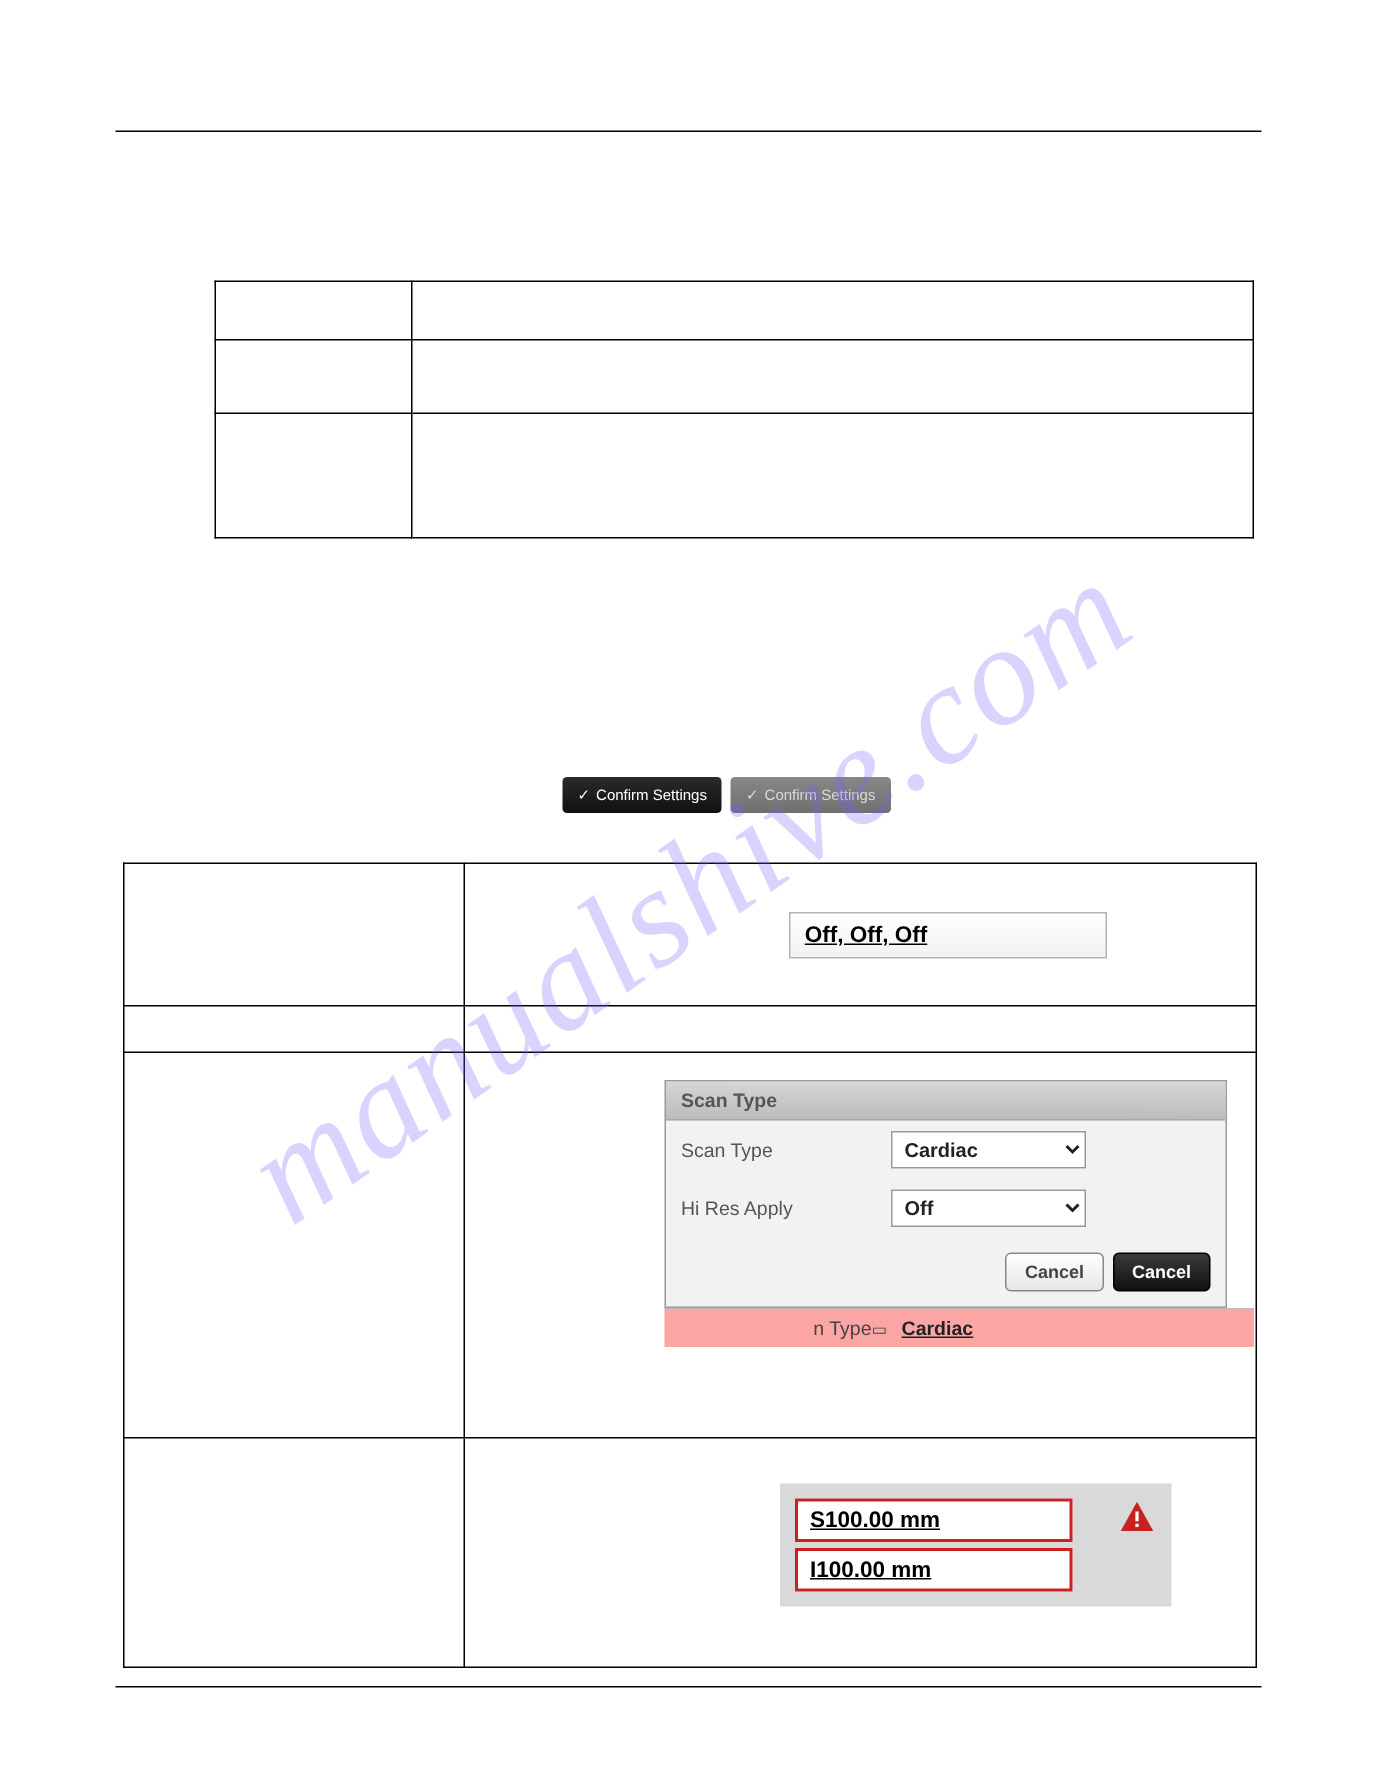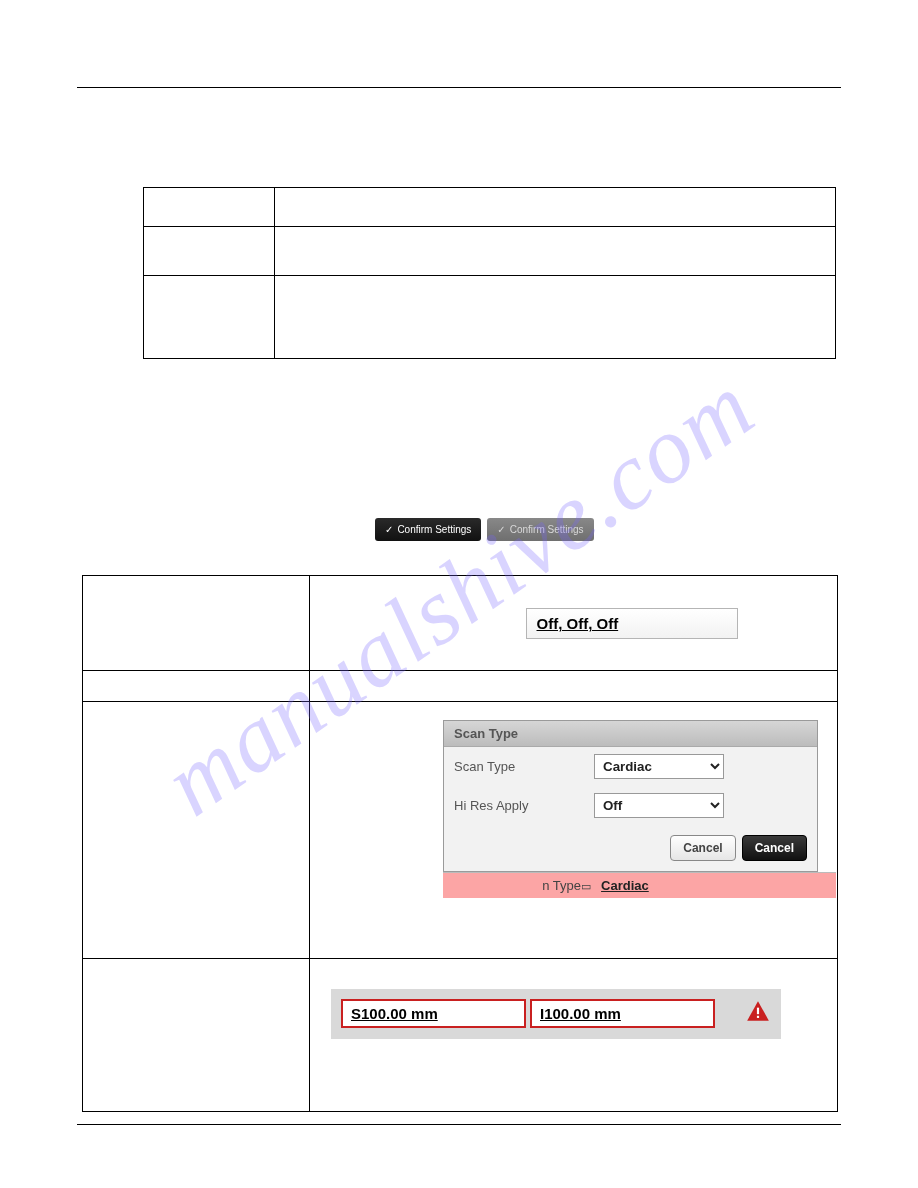--- a/index.html
+++ b/index.html
@@ -21,21 +21,21 @@
   .dlg .row{display:flex;align-items:center;padding:7px 10px}
   .dlg .row .lbl{flex:0 0 140px;color:#555}
   .dlg select{width:130px;padding:3px 4px;border:1px solid #999;background:#fff;font-weight:bold;color:#222}
   .dlg .btns{display:flex;justify-content:flex-end;gap:6px;padding:10px}
   .actionbtn{border:1px solid #888;border-radius:4px;padding:5px 12px;font-weight:bold;font-size:12px}
   .actionbtn.cancel{background:linear-gradient(#fefefe,#e6e6e6);color:#444}
   .actionbtn.apply{background:linear-gradient(#3a3a3a,#111);color:#fff;border-color:#000}
   .strip{background:#fca5a5;padding:5px 10px;font-size:13px;color:#444;display:flex;justify-content:center;border-top:1px solid #bbb}
   .strip .v{font-weight:bold;text-decoration:underline;color:#222}
   .redpanel{background:#d9d9d9;padding:10px;display:flex;align-items:flex-start;gap:30px}
-  .redboxes{display:flex;gap:4px}
+  .redboxes{display:flex;flex-direction:column;gap:4px}
   .redbox{border:2.5px solid #c92020;background:#fff;padding:4px 8px;font-weight:bold;width:165px;font-size:15px;text-decoration:underline}
   .bottomhr{border-top:1.5px solid #000;position:absolute;left:77px;right:77px;bottom:63px}
 </style>
 </head>
 <body>
 
 <div class="page">
   <div class="hr" style="position:absolute;left:77px;right:77px;top:87px"></div>
 
   <div class="watermark">manualshive.com</div>

